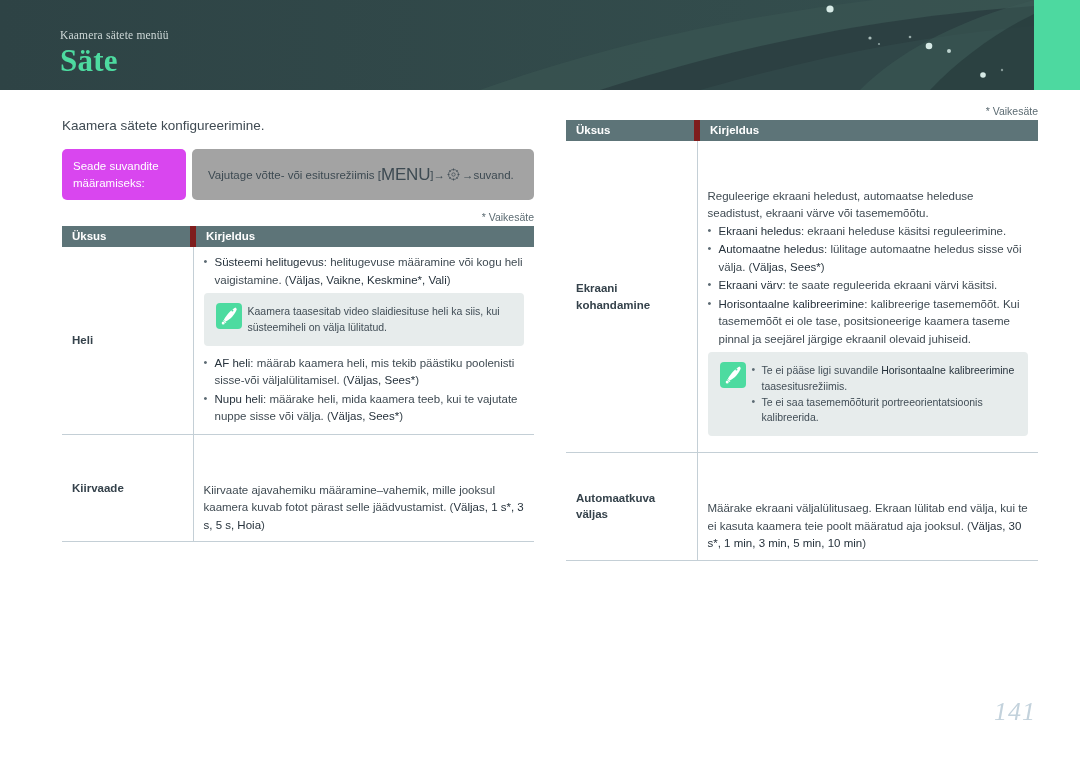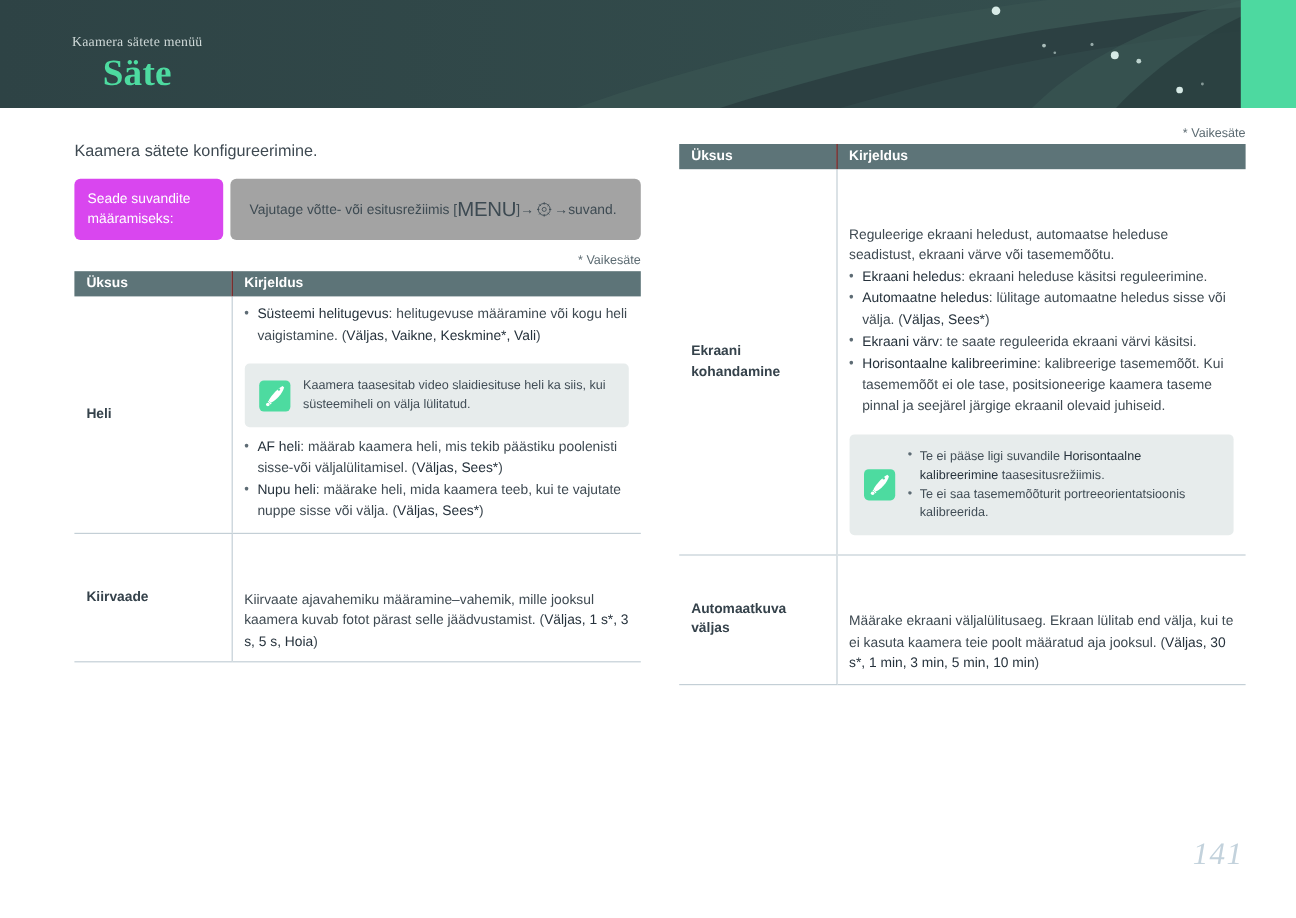--- a/index.html
+++ b/index.html
@@ -22,21 +22,21 @@
     position: absolute; top: 0; right: 0;
     width: 46px; height: 90px;
     background: #4dd9a0;
   }
   .banner-text { position: absolute; left: 60px; top: 29px; z-index: 3; font-family: Liberation Serif, serif; }
   .banner-sub {
     font-size: 11.5px; color: #cfd9d8; letter-spacing: .2px;
   }
   .banner-title {
     font-size: 31px; color: #4ddba0; font-weight: bold;
-    letter-spacing: .2px; margin-top: 4px; line-height: 1.05; text-align: center;
+    letter-spacing: .2px; margin-top: 4px; line-height: 1.05;
   }
 
   
   .page { position: relative; width: 1080px; height: 675px; }
 
   .col-left  { position: absolute; left: 62px;  top: 28px; width: 472px; }
   .col-right { position: absolute; left: 566px; top: 4px;  width: 472px; }
 
   .intro {
     font-size: 13.5px; color: #3f4a52; margin-bottom: 16px;
@@ -75,21 +75,21 @@
   
   .tbl { width: 100%; border-collapse: collapse; table-layout: fixed; }
   .tbl thead th {
     background: #5d7478; color: #ffffff;
     font-size: 11.5px; font-weight: bold;
     text-align: left;
     padding: 4px 10px 5px 10px;
     border: none;
   }
   .tbl thead th.c1 { width: 131px; }
-  .tbl thead th.sep { border-left: 1px solid #7f1d1d; }
+  .tbl thead th.sep { border-left: 6px solid #7f1d1d; }
   .tbl tbody td {
     vertical-align: middle;
     font-size: 11.5px; color: #3f4a52;
     padding: 7px 10px;
     border-bottom: 1px solid #c4cfd6;
   }
   .tbl tbody td.item {
     font-weight: bold; color: #35424b;
     width: 131px;
     line-height: 1.45;
@@ -109,23 +109,23 @@
     content: "•"; position: absolute; left: 0; top: -1px;
     color: #5d6b74; font-size: 11px;
   }
   b { font-weight: normal; color: #26323c; }
   .plain { line-height: 1.52; margin-top: 40px; }
 
   
   .tip {
     background: #e7ecec;
     border-radius: 4px;
-    display: flex; align-items: center; gap: 11px;
+    display: flex; align-items: flex-start; gap: 6px;
     padding: 10px 12px;
-    margin: 14px 0 9px 0;
+    margin: 4px 0 9px 0;
   }
   .tip-ico {
     width: 26px; height: 26px; flex: none;
     background: #4ddba0; border-radius: 4px;
     position: relative;
   }
   .tip-txt { font-size: 10.5px; color: #414d56; line-height: 1.5; padding-top: 1px; }
   .tip-txt ul { list-style: none; margin: 0; padding: 0; }
   .tip-txt ul > li { position: relative; padding-left: 10px; }
   .tip-txt ul > li:before {

